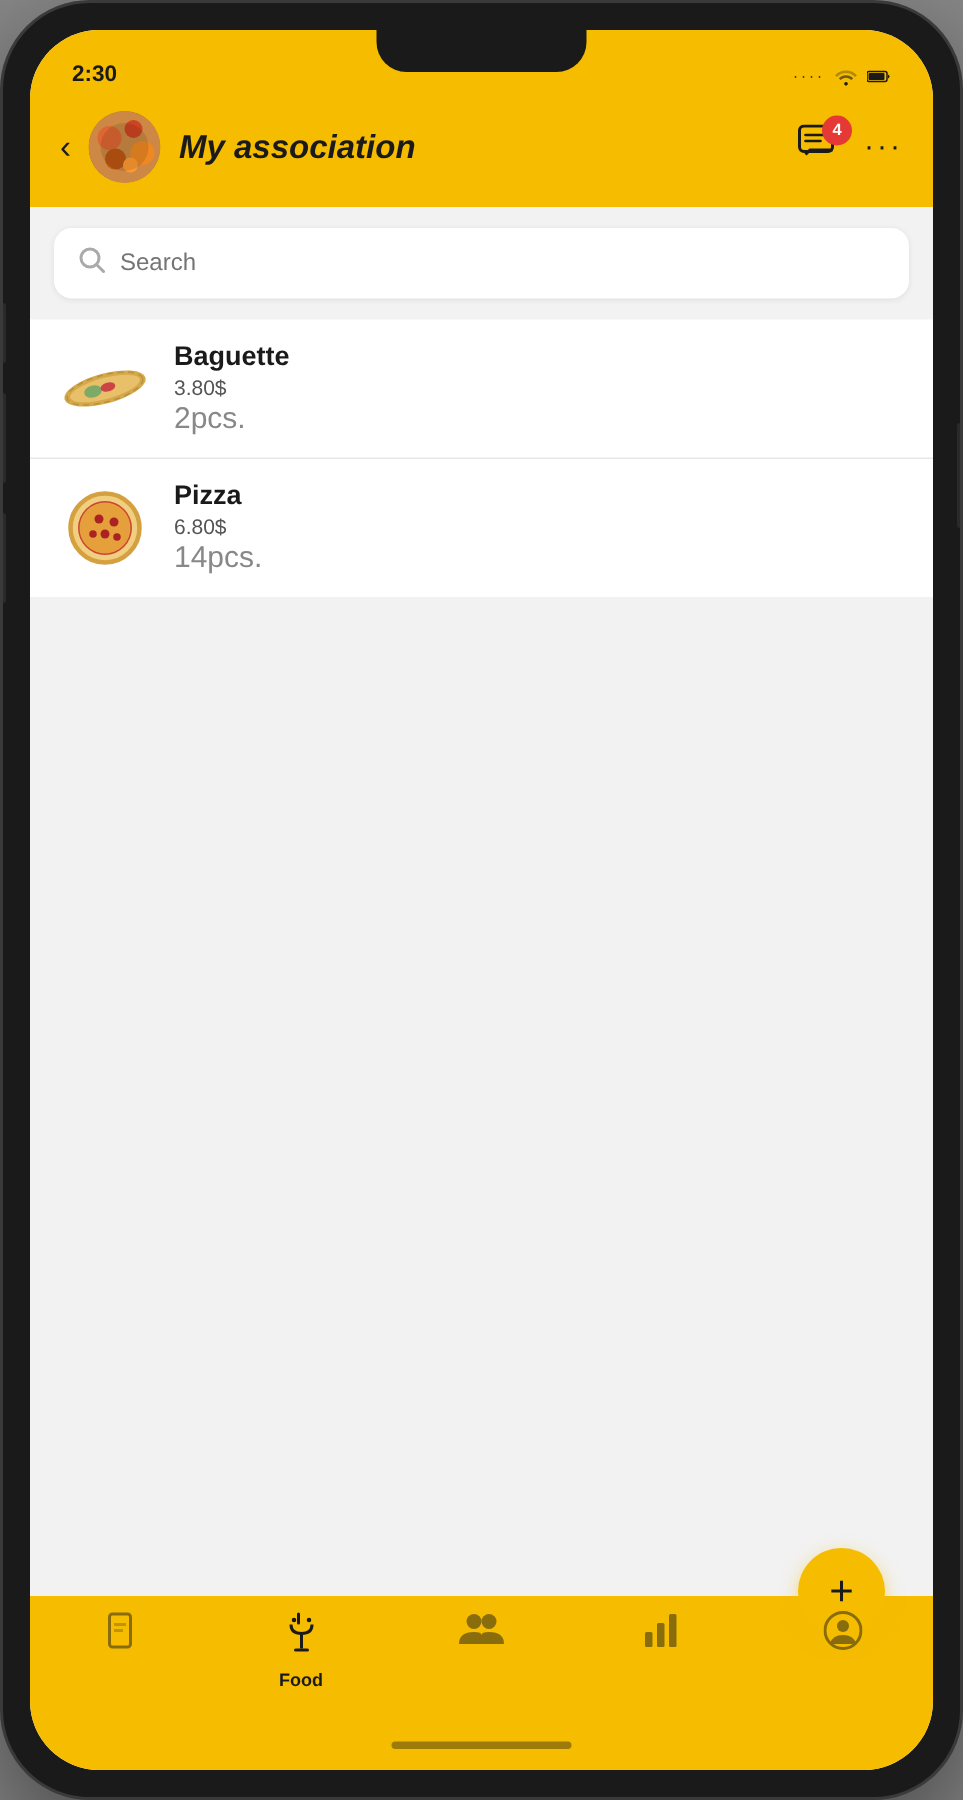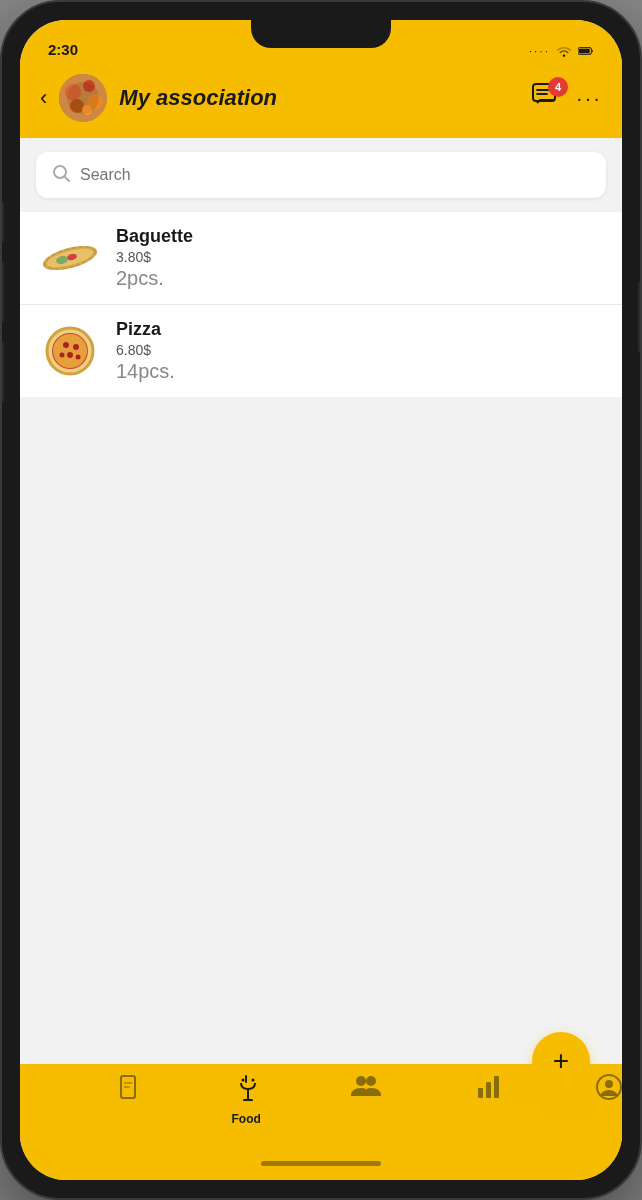--- a/index.html
+++ b/index.html
@@ -274,21 +274,21 @@
       display: flex;
       align-items: flex-start;
       padding-top: 10px;
       flex-shrink: 0;
     }
 
     .nav-item {
       flex: 1;
       display: flex;
       flex-direction: column;
-      align-items: flex-end;
+      align-items: center;
       gap: 4px;
       cursor: pointer;
     }
 
     .nav-icon {
       font-size: 24px;
       color: #1a1a1a;
       opacity: 0.7;
     }
 

